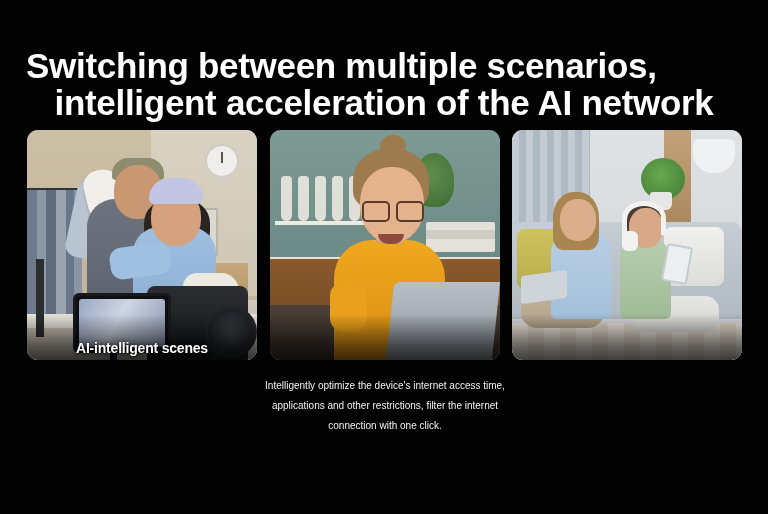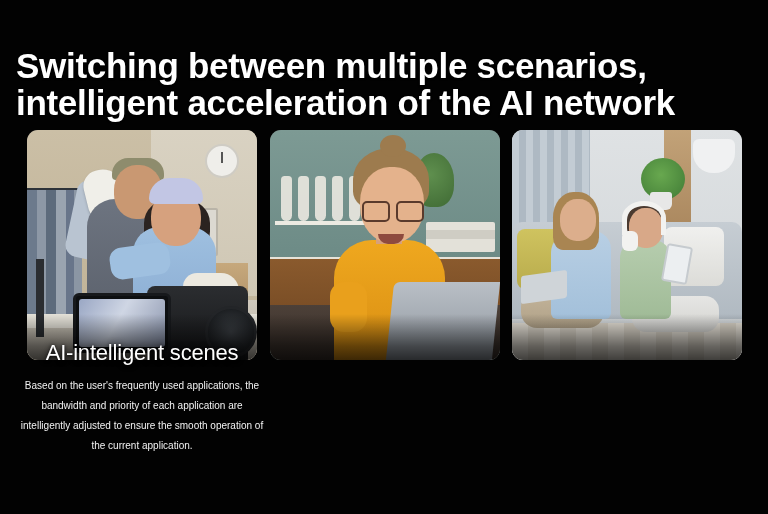--- a/index.html
+++ b/index.html
@@ -17,31 +17,31 @@
   }
   .poster {
     position: absolute;
     inset: 0;
     background: #020202;
   }
 
   
   .headline {
     position: absolute;
-    left: 16px;
+    left: 26px;
     top: 24px;
     width: 716px;
     font-size: 35px;
     font-weight: bold;
     line-height: 37px;
     letter-spacing: -0.3px;
     color: #ffffff;
     text-shadow: 0 1px 2px rgba(0,0,0,0.9);
   }
-  .headline .line2 { display: block; }
+  .headline .line2 { display: block; text-align: center; }
 
   
   .cards {
     position: absolute;
     left: 0;
     top: 128px;
     width: 768px;
     height: 360px;
   }
   .card {
@@ -367,22 +367,22 @@
     position: absolute; left: 0; right: 0; bottom: 0; height: 46px;
     background: linear-gradient(rgba(0,0,0,0) 0%, rgba(0,0,0,0.55) 70%, rgba(0,0,0,0.72) 100%);
   }
 
   .caption {
     position: absolute;
     left: -6px;
     top: 212px;
     width: 242px;
     text-align: center;
-    font-size: 22px;
-    font-weight: normal;
+    font-size: 14px;
+    font-weight: bold;
     letter-spacing: -0.2px;
     color: #ffffff;
     text-shadow: 0 1px 3px rgba(0,0,0,0.95), 0 0 6px rgba(0,0,0,0.8);
     z-index: 5;
   }
 
   .body-text {
     position: absolute;
     left: -7px;
     top: 248px;
@@ -433,21 +433,20 @@
           <div class="s1-cam">
               <div class="s1-camLens"></div>
             </div>
           <div class="s1-phone">
               <div class="s1-screen"></div>
             </div>
         </div>
         <div class="photo-shade"></div>
       </div>
       <div class="caption">AI-intelligent scenes</div>
-      <div class="body-text">Based on the user's frequently used applications, the bandwidth and priority of each application are intelligently adjusted to ensure the smooth operation of the current application.</div>
     </div>
 
     <div class="card card-2">
       <div class="photo">
         <div class="scene">
           <div class="s2-wall"></div>
           <div class="s2-rack">
             <div class="s2-bottle s2-b1"></div>
             <div class="s2-bottle s2-b2"></div>
             <div class="s2-bottle s2-b3"></div>
@@ -468,20 +467,21 @@
           <div class="s2-head"></div>
           <div class="s2-glasses">
               <i></i>
               <i></i>
             </div>
           <div class="s2-smile"></div>
           <div class="s2-laptop"></div>
         </div>
         <div class="photo-shade"></div>
       </div>
+      <div class="body-text">Intelligently optimize the device's internet access time, applications and other restrictions, filter the internet connection with one click.</div>
     </div>
 
     <div class="card card-3">
       <div class="photo">
         <div class="scene">
           <div class="s3-wall"></div>
           <div class="s3-curtain"></div>
           <div class="s3-panelWood"></div>
           <div class="s3-lamp"></div>
           <div class="s3-plant"></div>

